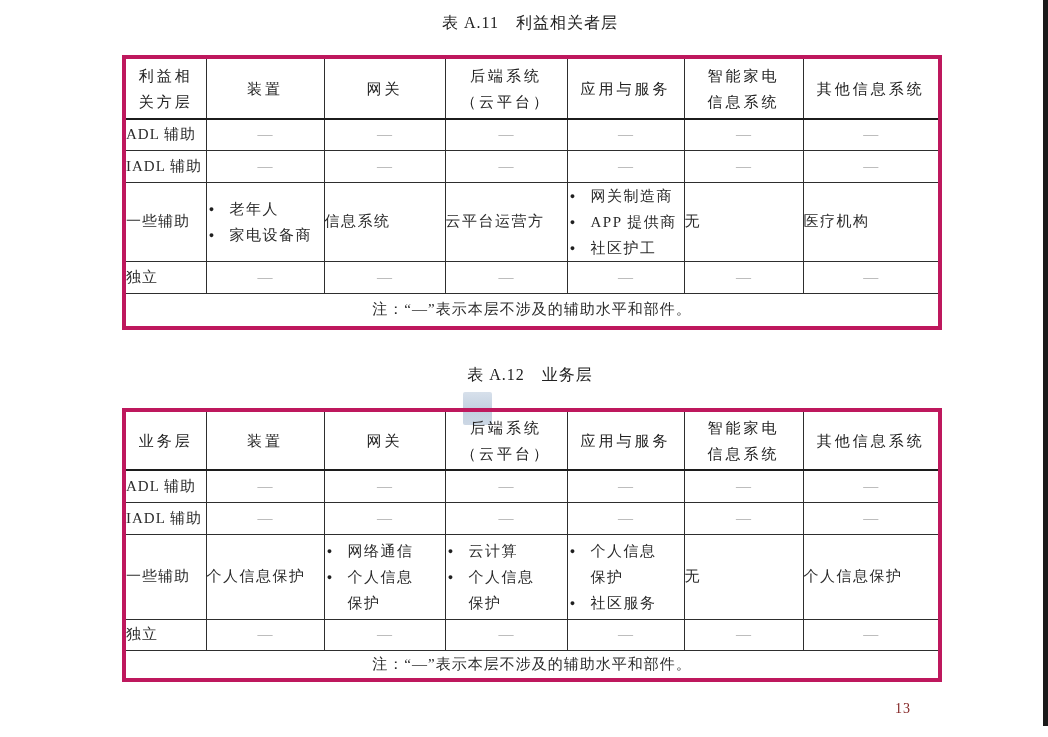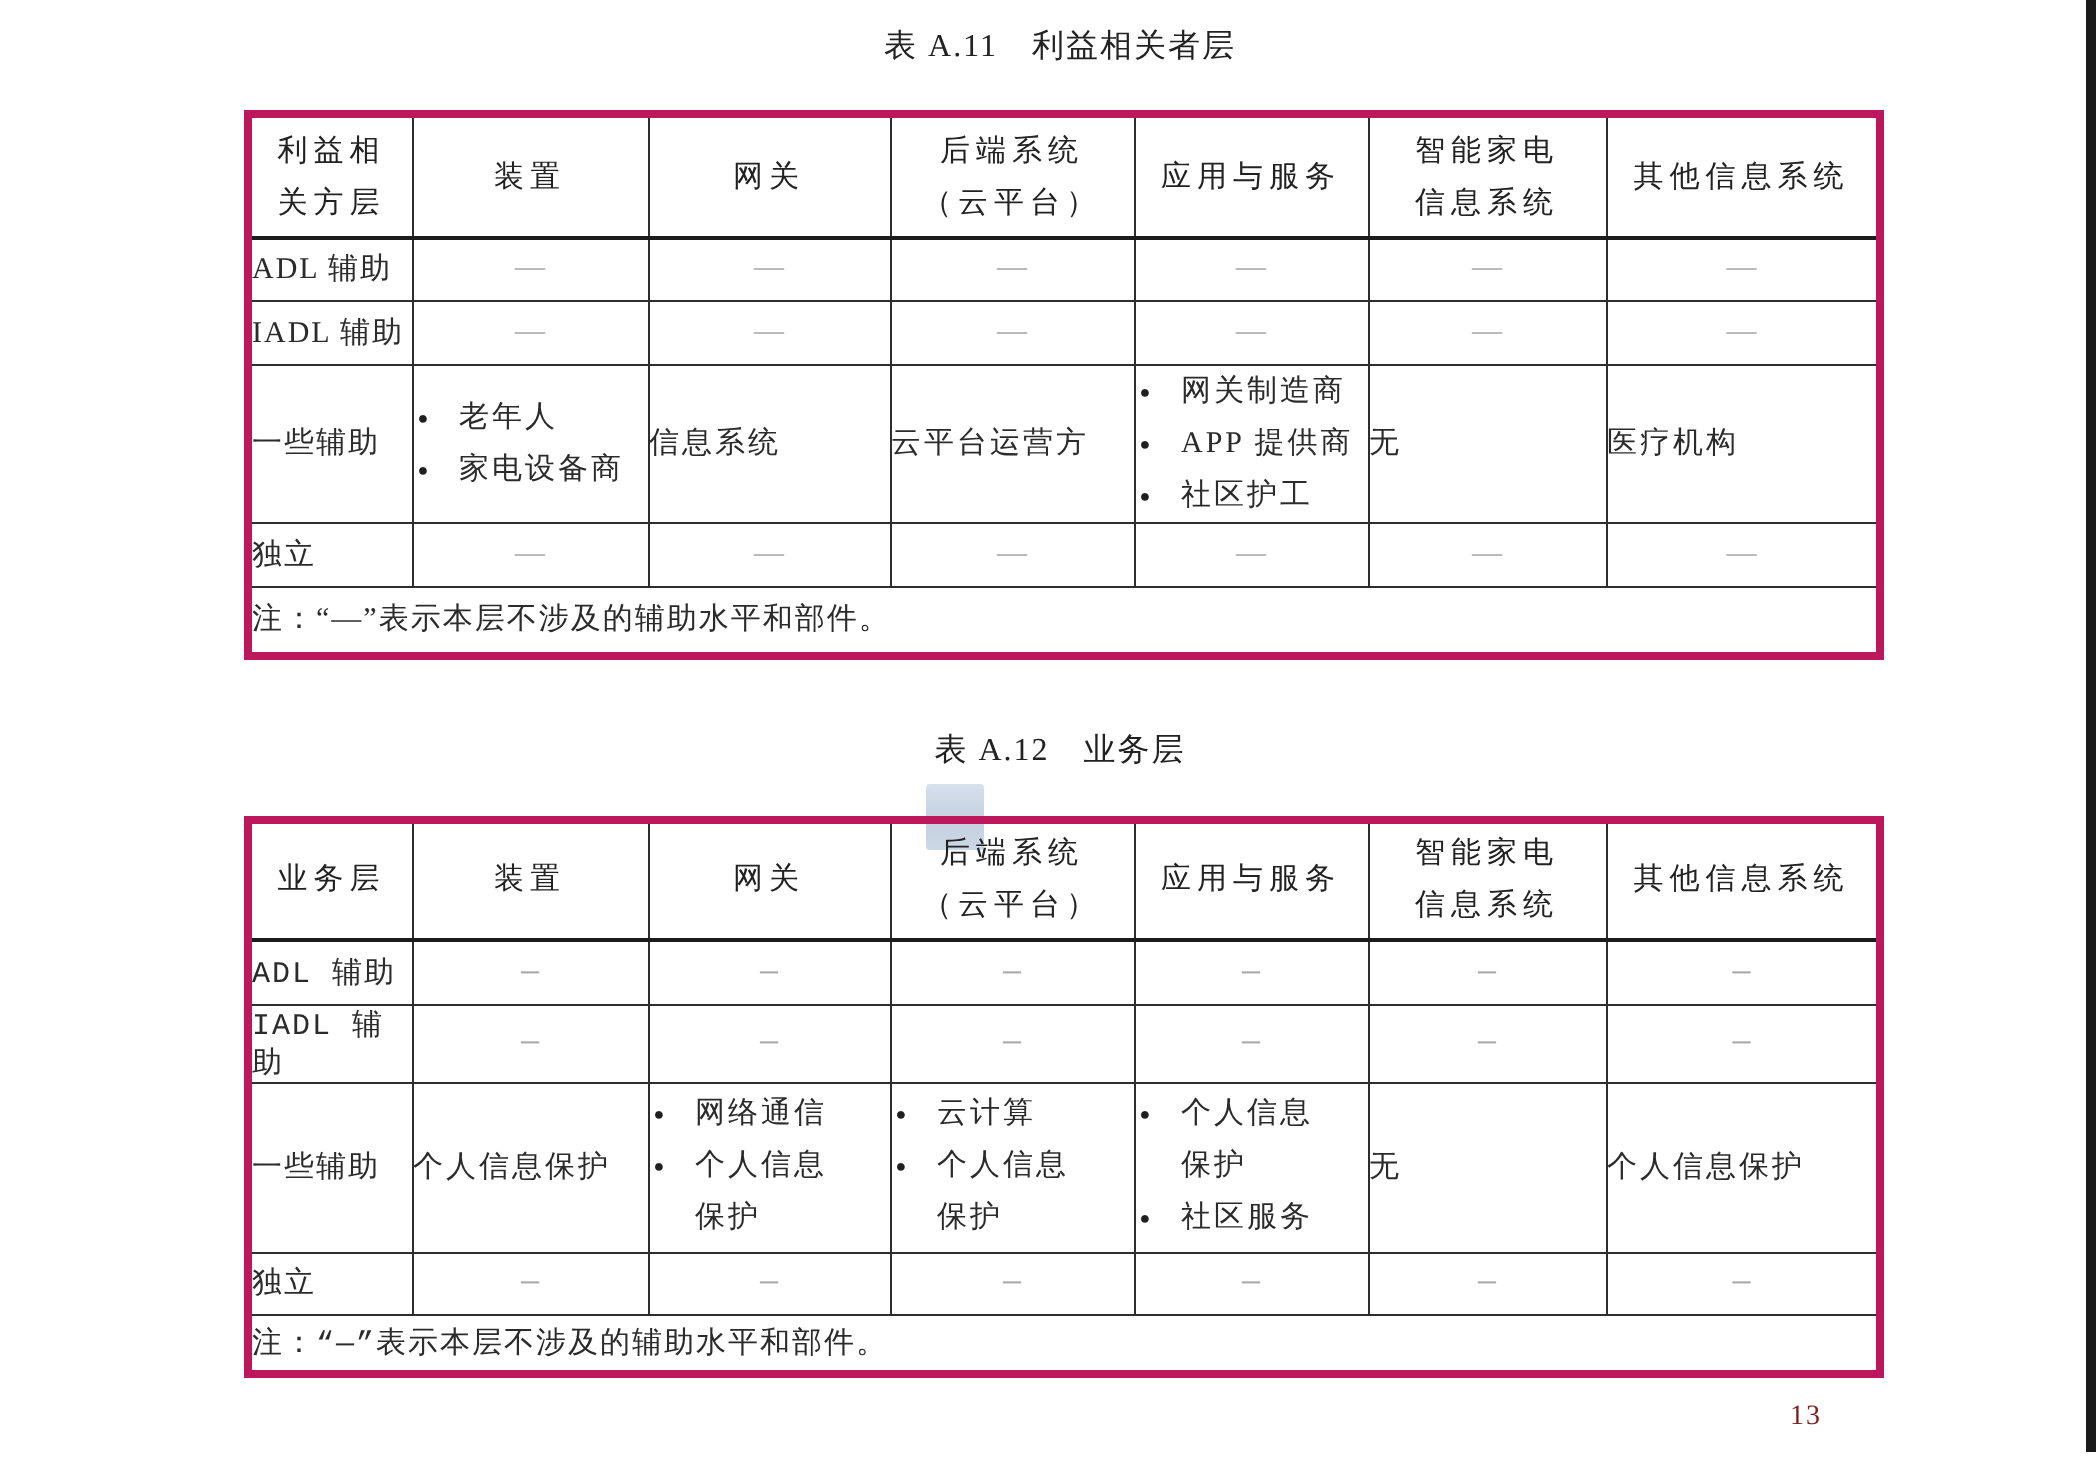--- a/index.html
+++ b/index.html
@@ -23,21 +23,21 @@
     position:absolute; left:463px; top:392px; width:29px; height:33px;
     background:linear-gradient(180deg,#d3dde9 0%,#bccbdc 55%,#c7d3e2 100%);
     border-radius:2px; opacity:.9;
   }
   table.doc-table {
     position:absolute; left:122px; width:816px;
     border-collapse:collapse; table-layout:fixed;
     border:4px solid #be185d;
   }
   #table-a11 { top:55px; }
-  #table-a12 { top:408px;font-family:Liberation Mono, monospace; }
+  #table-a12 { top:408px; }
   .doc-table th, .doc-table td {
     border:1px solid #2e2e2e; vertical-align:middle;
     font-size:15px; font-weight:normal; padding:0; overflow:hidden;
   }
   .doc-table thead th {
     border-bottom:2px solid #1c1c1c;
     white-space:pre-line; letter-spacing:3px; line-height:26px;
     text-align:center; color:#222;
   }
   #table-a11 tr.r-head  { height:62px; }
@@ -57,21 +57,21 @@
   .text-cell  { text-align:left; padding:0 4px 0 10px; letter-spacing:1.5px; }
   .list-cell  { padding:2px 2px 2px 8px; }
   ul.bullets { list-style:none; margin:0; padding:0; }
   ul.bullets li { display:flex; align-items:flex-start; }
   .bullet-dot {
     flex:0 0 10px; font-size:9px; line-height:26px; margin-right:13px;
     color:#1f1f1f; text-align:center;
   }
   .li-text { white-space:pre-line; line-height:26px; letter-spacing:1.5px; }
   .note-cell {
-    text-align:left; padding-left:34px; letter-spacing:1px;
+    text-align:center; padding-left:34px; letter-spacing:1px;
     border-top:2px solid #1c1c1c;
   }
   .page-number {
     position:absolute; left:873px; top:701px; width:60px; text-align:center;
     font-size:14px; color:#7f1d1d; letter-spacing:1px;
   }
 </style>
 </head>
 <body>
 

